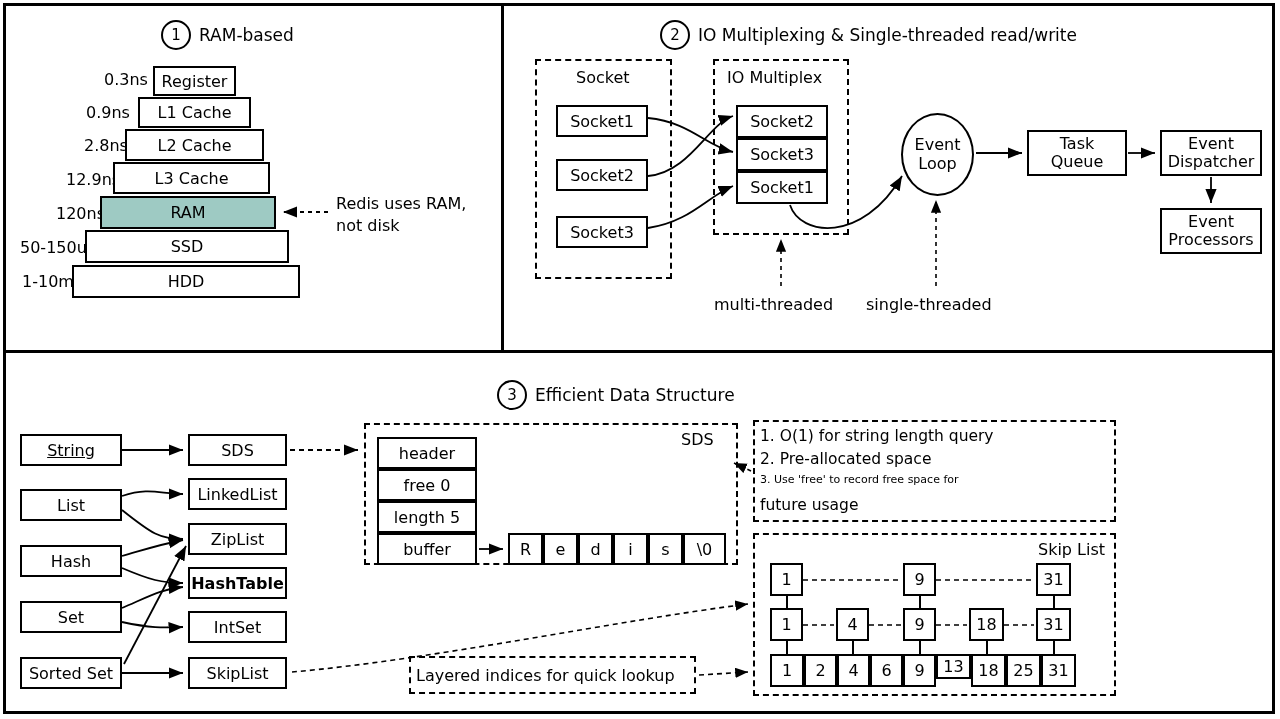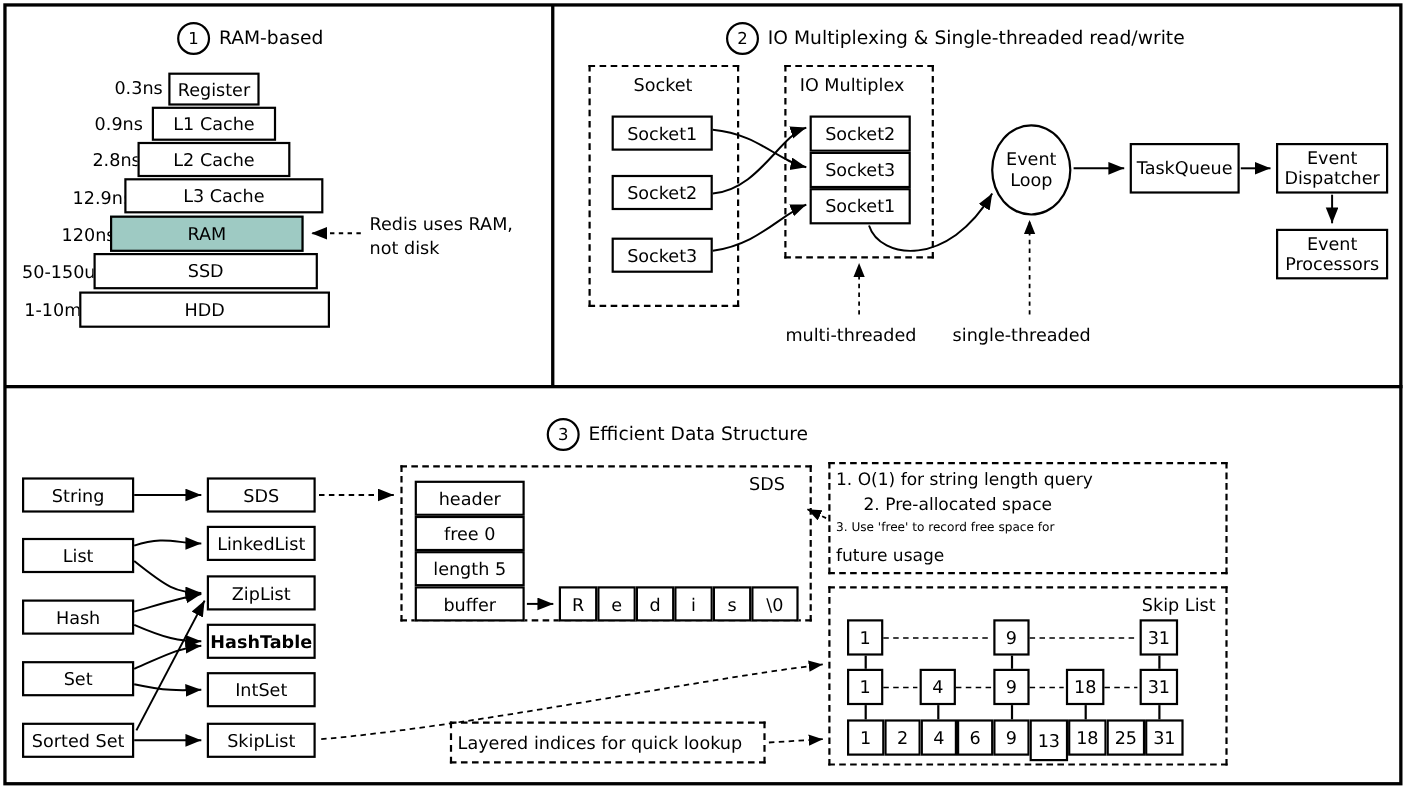--- a/index.html
+++ b/index.html
@@ -43,21 +43,21 @@
   <div class="lbl" style="left:86px;top:103px;">0.9ns</div>
   <div class="lbl" style="left:84px;top:136px;">2.8ns</div>
   <div class="lbl" style="left:66px;top:170px;">12.9ns</div>
   <div class="lbl" style="left:56px;top:204px;">120ns</div>
   <div class="lbl" style="left:20px;top:238px;">50-150us</div>
   <div class="lbl" style="left:22px;top:272px;">1-10ms</div>
 
   <div class="box" style="left:153px;top:66px;width:83px;height:30px;">Register</div>
   <div class="box" style="left:138px;top:97px;width:113px;height:31px;">L1 Cache</div>
   <div class="box" style="left:125px;top:129px;width:139px;height:32px;">L2 Cache</div>
-  <div class="box" style="left:113px;top:162px;width:181px;height:32px;">L3 Cache</div>
+  <div class="box" style="left:113px;top:162px;width:157px;height:32px;">L3 Cache</div>
   <div class="box" style="left:100px;top:196px;width:176px;height:33px;background:#9ecac3;">RAM</div>
   <div class="box" style="left:85px;top:230px;width:204px;height:33px;">SSD</div>
   <div class="box" style="left:72px;top:265px;width:228px;height:33px;">HDD</div>
 
   <div class="lbl" style="left:336px;top:194px;font-size:16px;">Redis uses RAM,</div>
   <div class="lbl" style="left:336px;top:216px;font-size:16px;">not disk</div>
 
   <div class="secthead" style="left:660px;top:20px;">
     <div class="circnum">2</div>
     <div class="secttitle">IO Multiplexing &amp; Single-threaded read/write</div>
@@ -73,21 +73,21 @@
   <div class="lbl" style="left:727px;top:68px;">IO Multiplex</div>
   <div class="box" style="left:736px;top:105px;width:92px;height:33px;">Socket2</div>
   <div class="box" style="left:736px;top:138px;width:92px;height:33px;">Socket3</div>
   <div class="box" style="left:736px;top:171px;width:92px;height:33px;">Socket1</div>
 
   <div class="abs" style="left:901px;top:113px;width:73px;height:83px;border:2px solid #000;border-radius:50%;background:#fff;display:flex;flex-direction:column;align-items:center;justify-content:center;font-size:16px;line-height:1.15;">
     <span>Event</span>
     <span>Loop</span>
   </div>
 
-  <div class="box" style="left:1027px;top:130px;width:100px;height:46px;line-height:1.12;">
+  <div class="box" style="left:1027px;top:130px;width:100px;height:46px;flex-direction:column;line-height:1.12;">
     <span>Task</span>
     <span>Queue</span>
   </div>
 
   <div class="box" style="left:1160px;top:130px;width:102px;height:46px;flex-direction:column;line-height:1.12;">
     <span>Event</span>
     <span>Dispatcher</span>
   </div>
 
   <div class="box" style="left:1160px;top:208px;width:102px;height:46px;flex-direction:column;line-height:1.12;">
@@ -96,21 +96,21 @@
   </div>
 
   <div class="lbl" style="left:714px;top:295px;">multi-threaded</div>
   <div class="lbl" style="left:866px;top:295px;">single-threaded</div>
 
   <div class="secthead" style="left:497px;top:380px;">
     <div class="circnum">3</div>
     <div class="secttitle">Efficient Data Structure</div>
   </div>
 
-  <div class="box" style="left:20px;top:434px;width:102px;height:32px;">String</div>
+  <div class="box" style="left:20px;top:434px;width:102px;height:32px;text-decoration:underline;">String</div>
   <div class="box" style="left:20px;top:489px;width:102px;height:32px;">List</div>
   <div class="box" style="left:20px;top:545px;width:102px;height:32px;">Hash</div>
   <div class="box" style="left:20px;top:601px;width:102px;height:32px;">Set</div>
   <div class="box" style="left:20px;top:657px;width:102px;height:32px;">Sorted Set</div>
 
   <div class="box" style="left:188px;top:434px;width:99px;height:32px;">SDS</div>
   <div class="box" style="left:188px;top:478px;width:99px;height:32px;">LinkedList</div>
   <div class="box" style="left:188px;top:523px;width:99px;height:32px;text-align:right;">ZipList</div>
   <div class="box" style="left:188px;top:567px;width:99px;height:32px;font-weight:bold;">HashTable</div>
   <div class="box" style="left:188px;top:611px;width:99px;height:32px;">IntSet</div>
@@ -126,21 +126,21 @@
 
   <div class="box" style="left:508px;top:533px;width:35px;height:32px;">R</div>
   <div class="box" style="left:543px;top:533px;width:35px;height:32px;">e</div>
   <div class="box" style="left:578px;top:533px;width:35px;height:32px;">d</div>
   <div class="box" style="left:613px;top:533px;width:35px;height:32px;">i</div>
   <div class="box" style="left:648px;top:533px;width:35px;height:32px;">s</div>
   <div class="box" style="left:683px;top:533px;width:43px;height:32px;">\0</div>
 
   <div class="dashbox" style="left:753px;top:420px;width:363px;height:102px;"></div>
   <div class="lbl" style="left:760px;top:427px;font-size:15.5px;">1. O(1) for string length query</div>
-  <div class="lbl" style="left:785px;top:450px;font-size:15.5px;">2. Pre-allocated space</div>
+  <div class="lbl" style="left:760px;top:450px;font-size:15.5px;">2. Pre-allocated space</div>
   <div class="lbl" style="left:760px;top:473px;font-size:11px;">3. Use 'free' to record free space for</div>
   <div class="lbl" style="left:760px;top:496px;font-size:15.5px;">future usage</div>
 
   <div class="dashbox" style="left:753px;top:533px;width:363px;height:163px;"></div>
   <div class="lbl" style="left:1038px;top:540px;">Skip List</div>
 
   <div class="box" style="left:770px;top:563px;width:33px;height:33px;">1</div>
   <div class="box" style="left:903px;top:563px;width:33px;height:33px;">9</div>
   <div class="box" style="left:1036px;top:563px;width:35px;height:33px;">31</div>
 
@@ -148,21 +148,21 @@
   <div class="box" style="left:836px;top:608px;width:33px;height:33px;">4</div>
   <div class="box" style="left:903px;top:608px;width:33px;height:33px;">9</div>
   <div class="box" style="left:969px;top:608px;width:35px;height:33px;">18</div>
   <div class="box" style="left:1036px;top:608px;width:35px;height:33px;">31</div>
 
   <div class="box" style="left:770px;top:654px;width:34px;height:33px;">1</div>
   <div class="box" style="left:804px;top:654px;width:33px;height:33px;">2</div>
   <div class="box" style="left:837px;top:654px;width:33px;height:33px;">4</div>
   <div class="box" style="left:870px;top:654px;width:33px;height:33px;">6</div>
   <div class="box" style="left:903px;top:654px;width:33px;height:33px;">9</div>
-  <div class="box" style="left:936px;top:654px;width:35px;height:38px;">13</div>
+  <div class="box" style="left:936px;top:654px;width:35px;height:25px;">13</div>
   <div class="box" style="left:971px;top:654px;width:35px;height:33px;">18</div>
   <div class="box" style="left:1006px;top:654px;width:35px;height:33px;">25</div>
   <div class="box" style="left:1041px;top:654px;width:35px;height:33px;">31</div>
 
   <div class="dashbox" style="left:409px;top:656px;width:287px;height:38px;"></div>
   <div class="lbl" style="left:416px;top:666px;">Layered indices for quick lookup</div>
 
   <svg class="ovl">
     <defs>
       <marker id="ah" markerWidth="9" markerHeight="9" refX="8" refY="3.2" orient="auto">

